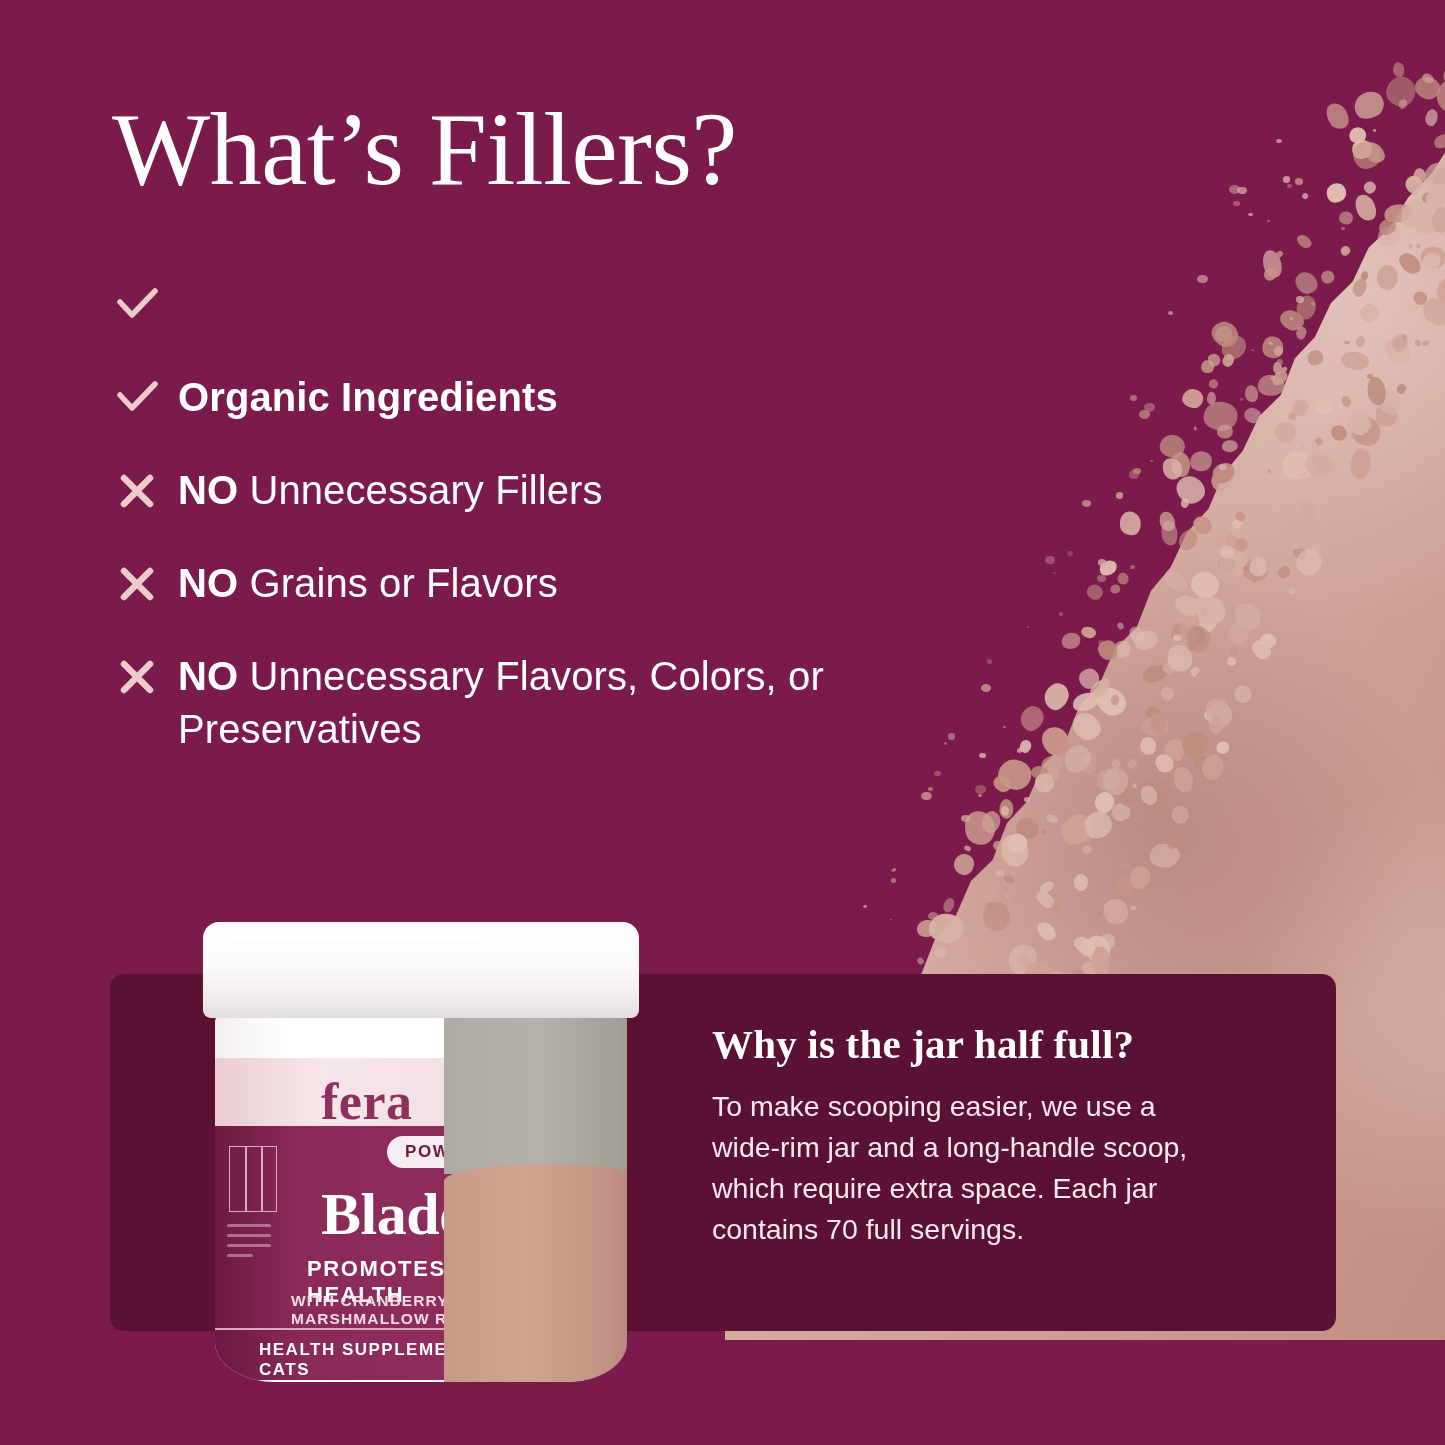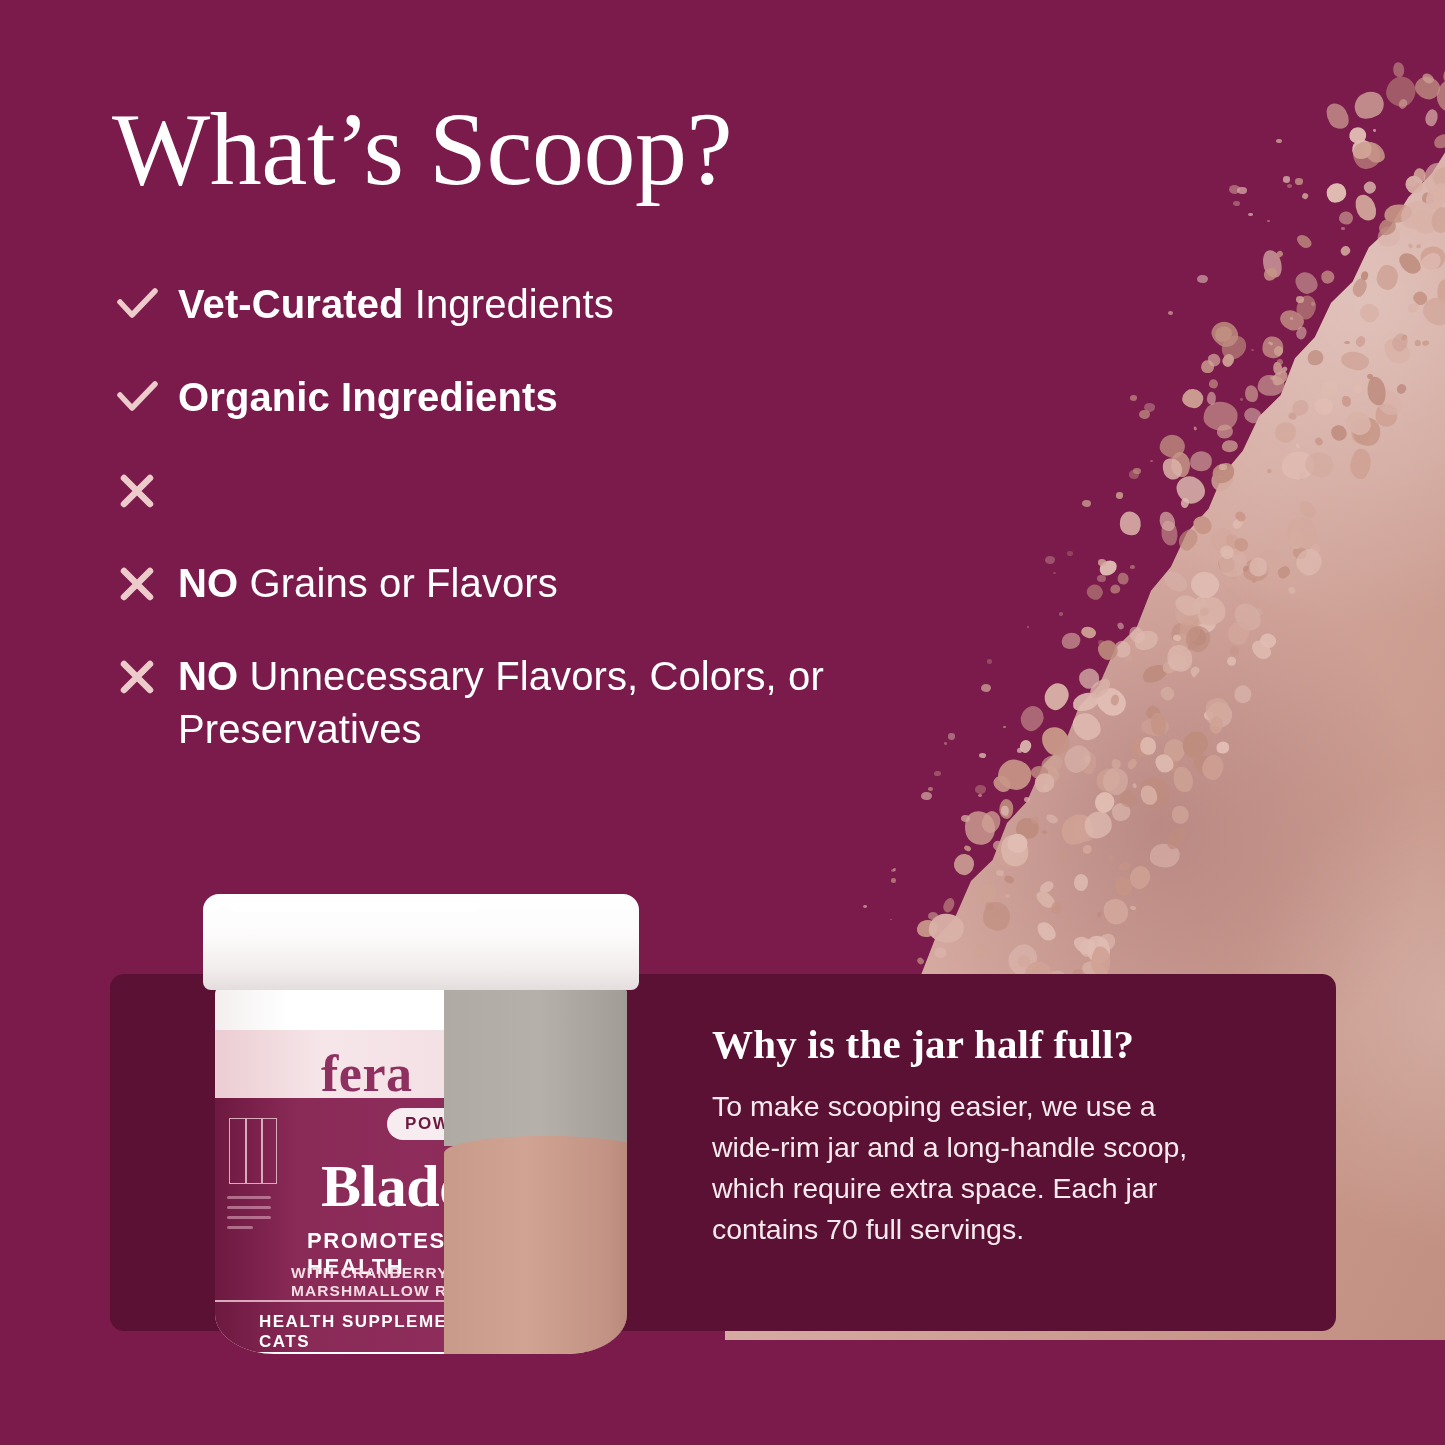--- a/index.html
+++ b/index.html
@@ -62,21 +62,21 @@
     position:absolute;left:602px;top:50px;
     font-family:"Liberation Serif", serif;font-weight:700;
     font-size:41px;line-height:1;color:#FFFFFF;letter-spacing:.2px;white-space:nowrap;
   }
   .card-body{
     position:absolute;left:602px;top:112px;width:500px;
     font-size:28.5px;line-height:41px;color:#F6EAEE;font-weight:400;
   }
 
   
-  .jar{position:absolute;left:193px;top:894px;width:455px;height:462px;}
+  .jar{position:absolute;left:193px;top:922px;width:455px;height:462px;}
   .jar-shadow{
     position:absolute;left:8px;top:404px;width:440px;height:60px;
     background:radial-gradient(ellipse 50% 50% at 50% 50%, rgba(40,4,22,.40), rgba(40,4,22,0) 70%);
     filter:blur(6px);
   }
   .lid{
     position:absolute;left:10px;top:0;width:436px;height:96px;
     border-radius:16px 16px 8px 8px;
     background:linear-gradient(180deg,#FFFFFF 0%,#FDFBFB 42%,#F2EDED 78%,#E4DDDE 100%);
   }
@@ -627,49 +627,49 @@
         <div class="grain" style="left: 551.447px; top: 138.527px; width: 5.84635px; height: 4.67708px; background: rgb(211, 168, 156); opacity: 0.78;"></div>
         <div class="grain" style="left: 405.06px; top: 565.338px; width: 4.87033px; height: 3.89626px; background: rgb(190, 140, 126); opacity: 0.65;"></div>
         <div class="grain" style="left: 50.8414px; top: 1107.83px; width: 3.99654px; height: 3.19724px; background: rgb(199, 149, 135); opacity: 0.42;"></div>
         <div class="grain" style="left: 236.062px; top: 814.913px; width: 9.33572px; height: 7.46857px; background: rgb(211, 168, 156); opacity: 0.8;"></div>
         <div class="grain" style="left: 356.654px; top: 499.519px; width: 9.22899px; height: 7.38319px; background: rgb(207, 162, 149); opacity: 0.74;"></div>
         <div class="grain" style="left: 76.4768px; top: 1045.8px; width: 8.74264px; height: 6.99411px; background: rgb(190, 140, 126); opacity: 0.44;"></div>
         <div class="grain" style="left: 96.5121px; top: 1151.71px; width: 4.31813px; height: 3.4545px; background: rgb(217, 178, 168); opacity: 0.72;"></div>
       </div>
   </div>
 
-  <div class="headline">What’s Scoop?</div>
+  <div class="headline">What’s Fillers?</div>
 
   <div class="list">
 
     <div class="row">
       <span class="ico">
         <svg width="50" height="50" viewBox="0 0 50 50">
             <path d="M8 22 L20 35 L43 11" fill="none" stroke="#EDCBCB" stroke-width="5.5" stroke-linecap="round" stroke-linejoin="round"></path>
           </svg>
       </span>
-      <span class="rowtxt"><b>Vet-Curated</b><span> Ingredients</span></span>
     </div>
 
 
     <div class="row">
       <span class="ico">
         <svg width="50" height="50" viewBox="0 0 50 50">
             <path d="M8 22 L20 35 L43 11" fill="none" stroke="#EDCBCB" stroke-width="5.5" stroke-linecap="round" stroke-linejoin="round"></path>
           </svg>
       </span>
       <span class="rowtxt"><b>Organic Ingredients</b><span></span></span>
     </div>
 
     <div class="row">
       <span class="ico">
         <svg width="50" height="50" viewBox="0 0 50 50">
             <path d="M12 12 L38 38 M38 12 L12 38" fill="none" stroke="#EDCBCB" stroke-width="6.5" stroke-linecap="round"></path>
           </svg>
       </span>
+      <span class="rowtxt"><b>NO</b><span> Unnecessary Fillers</span></span>
     </div>
 
     <div class="row">
       <span class="ico">
         <svg width="50" height="50" viewBox="0 0 50 50">
             <path d="M12 12 L38 38 M38 12 L12 38" fill="none" stroke="#EDCBCB" stroke-width="6.5" stroke-linecap="round"></path>
           </svg>
       </span>
       <span class="rowtxt"><b>NO</b><span> Grains or Flavors</span></span>
     </div>

